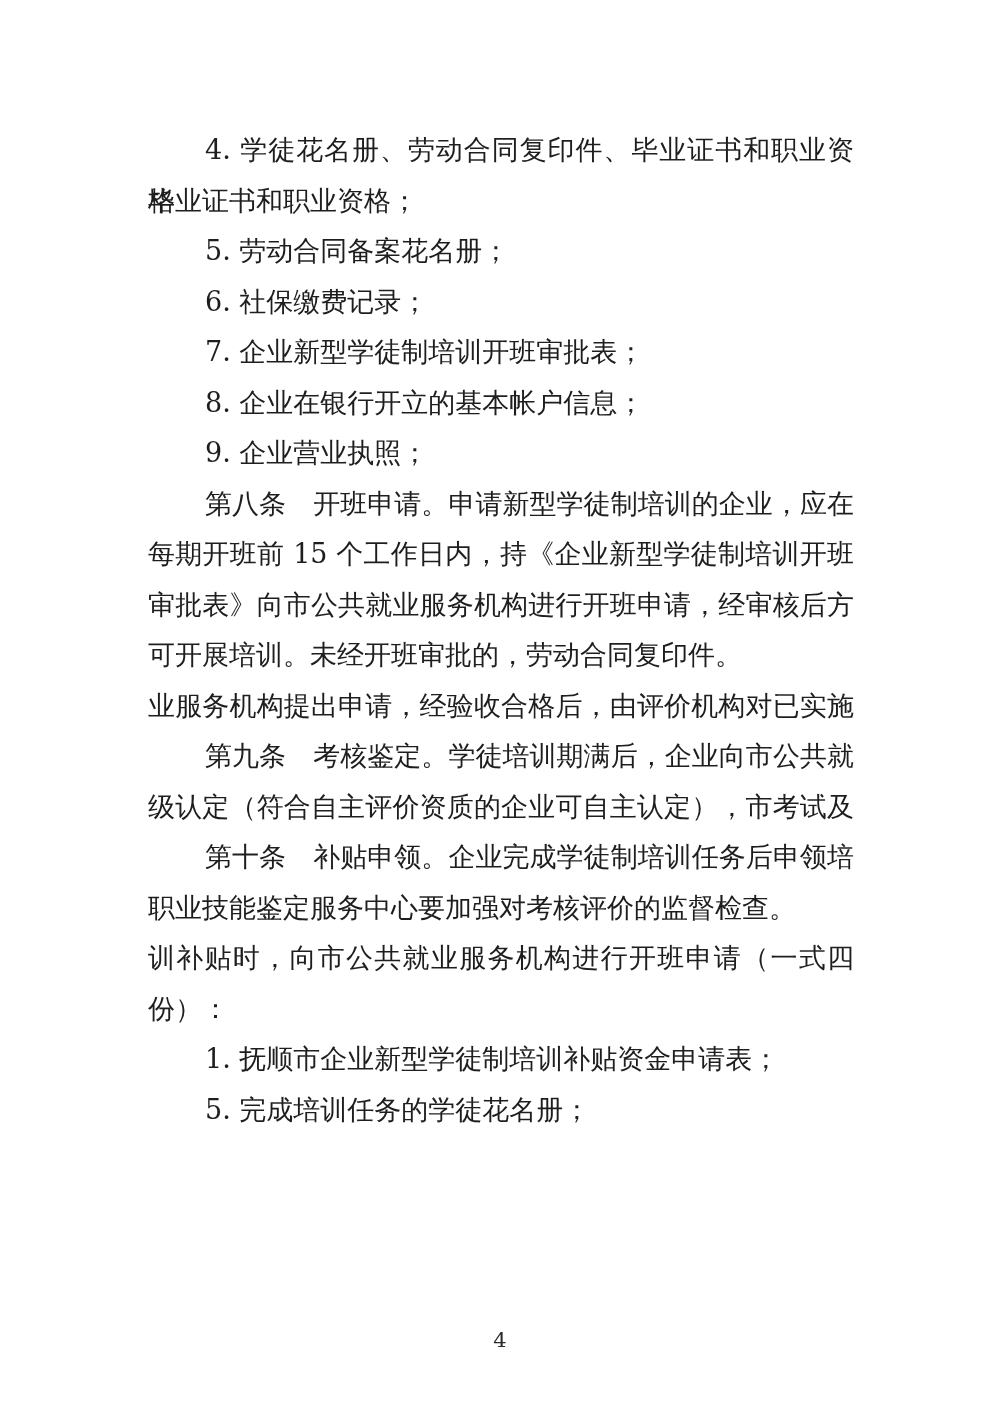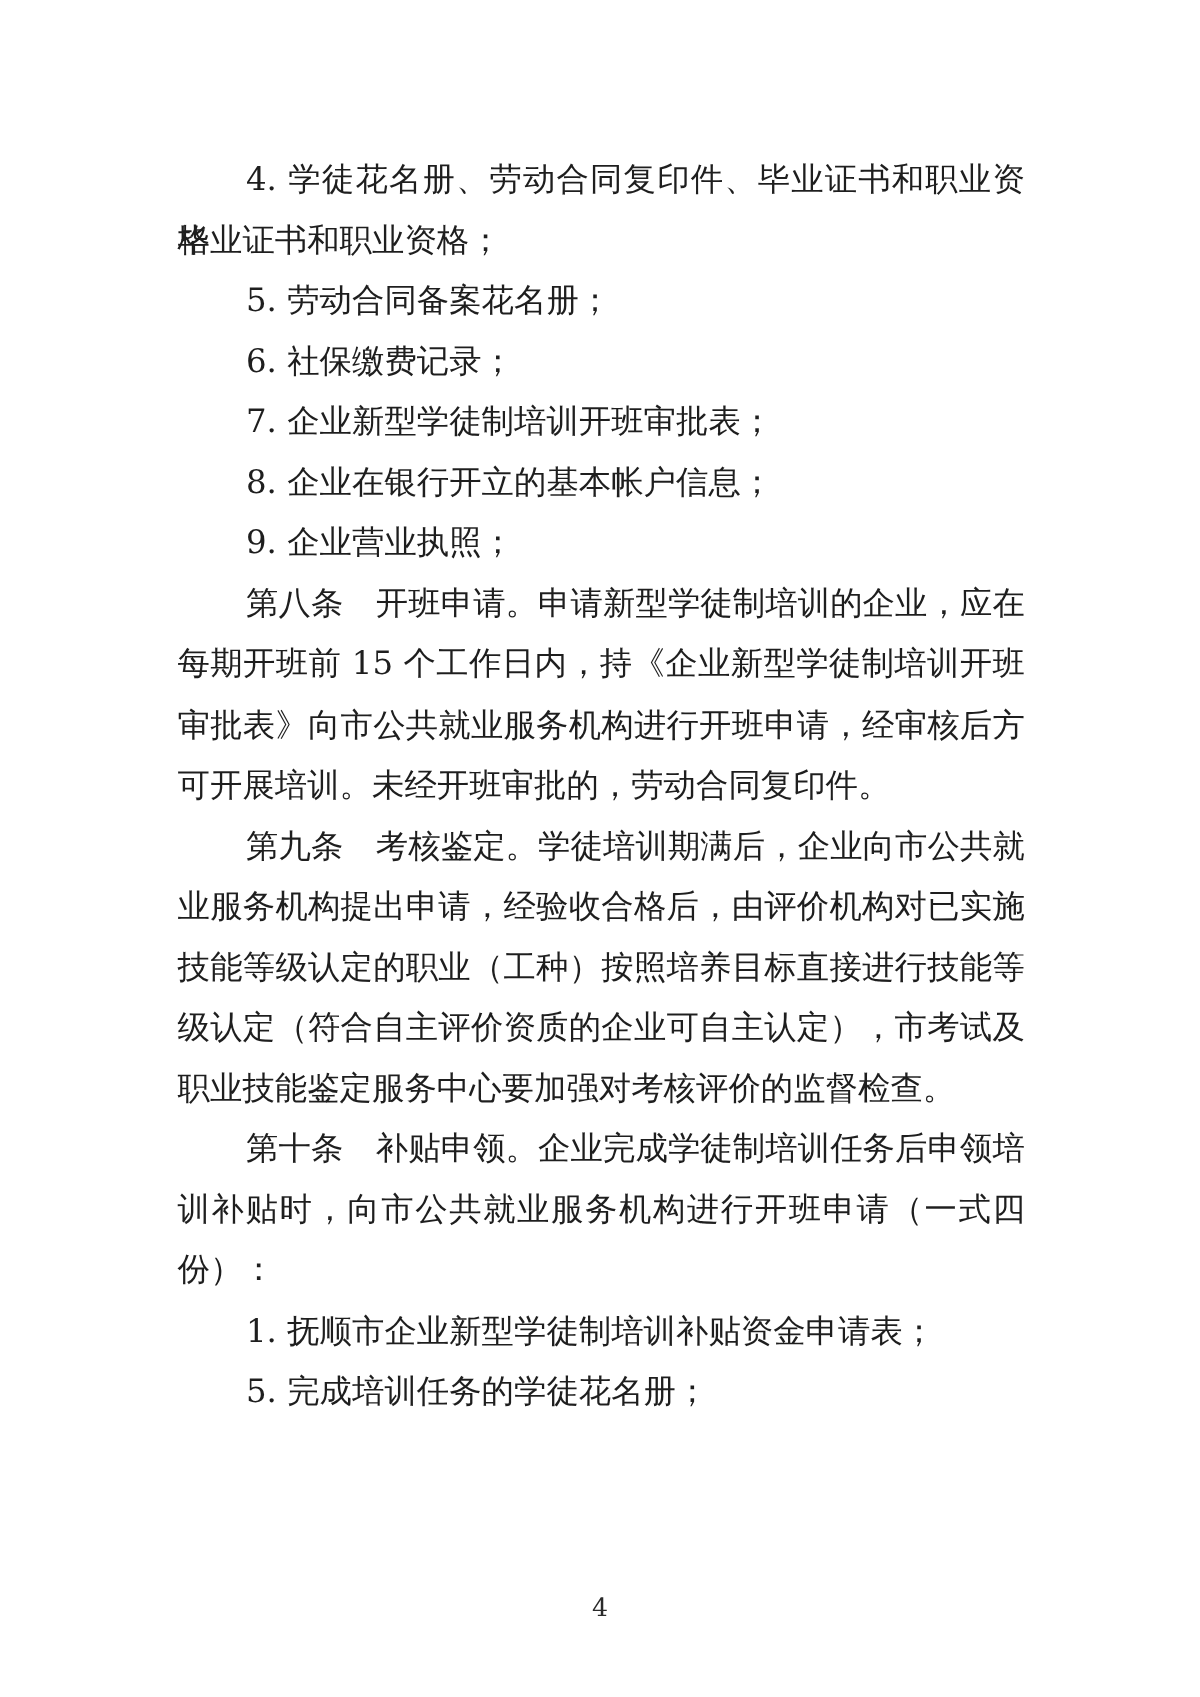--- a/index.html
+++ b/index.html
@@ -59,25 +59,24 @@
     <div class="line">毕业证书和职业资格；</div>
     <div class="line indent">5. 劳动合同备案花名册；</div>
     <div class="line indent">6. 社保缴费记录；</div>
     <div class="line indent">7. 企业新型学徒制培训开班审批表；</div>
     <div class="line indent">8. 企业在银行开立的基本帐户信息；</div>
     <div class="line indent">9. 企业营业执照；</div>
     <div class="line indent full">第八条　开班申请。申请新型学徒制培训的企业，应在</div>
     <div class="line full">每期开班前 15 个工作日内，持《企业新型学徒制培训开班</div>
     <div class="line full">审批表》向市公共就业服务机构进行开班申请，经审核后方</div>
     <div class="line">可开展培训。未经开班审批的，劳动合同复印件。</div>
+    <div class="line full">业服务机构提出申请，经验收合格后，由评价机构对已实施</div>
     <div class="line indent full">第九条　考核鉴定。学徒培训期满后，企业向市公共就</div>
-    <div class="line full">业服务机构提出申请，经验收合格后，由评价机构对已实施</div>
-    <div class="line full">技能等级认定的职业（工种）按照培养目标直接进行技能等</div>
     <div class="line full">级认定（符合自主评价资质的企业可自主认定），市考试及</div>
+    <div class="line indent full">第十条　补贴申领。企业完成学徒制培训任务后申领培</div>
     <div class="line">职业技能鉴定服务中心要加强对考核评价的监督检查。</div>
-    <div class="line indent full">第十条　补贴申领。企业完成学徒制培训任务后申领培</div>
     <div class="line full">训补贴时，向市公共就业服务机构进行开班申请（一式四</div>
     <div class="line">份）：</div>
     <div class="line indent">1. 抚顺市企业新型学徒制培训补贴资金申请表；</div>
     <div class="line indent">5. 完成培训任务的学徒花名册；</div>
   </div>
   <div class="footer">4</div>
 </div>
 
 </body></html>

